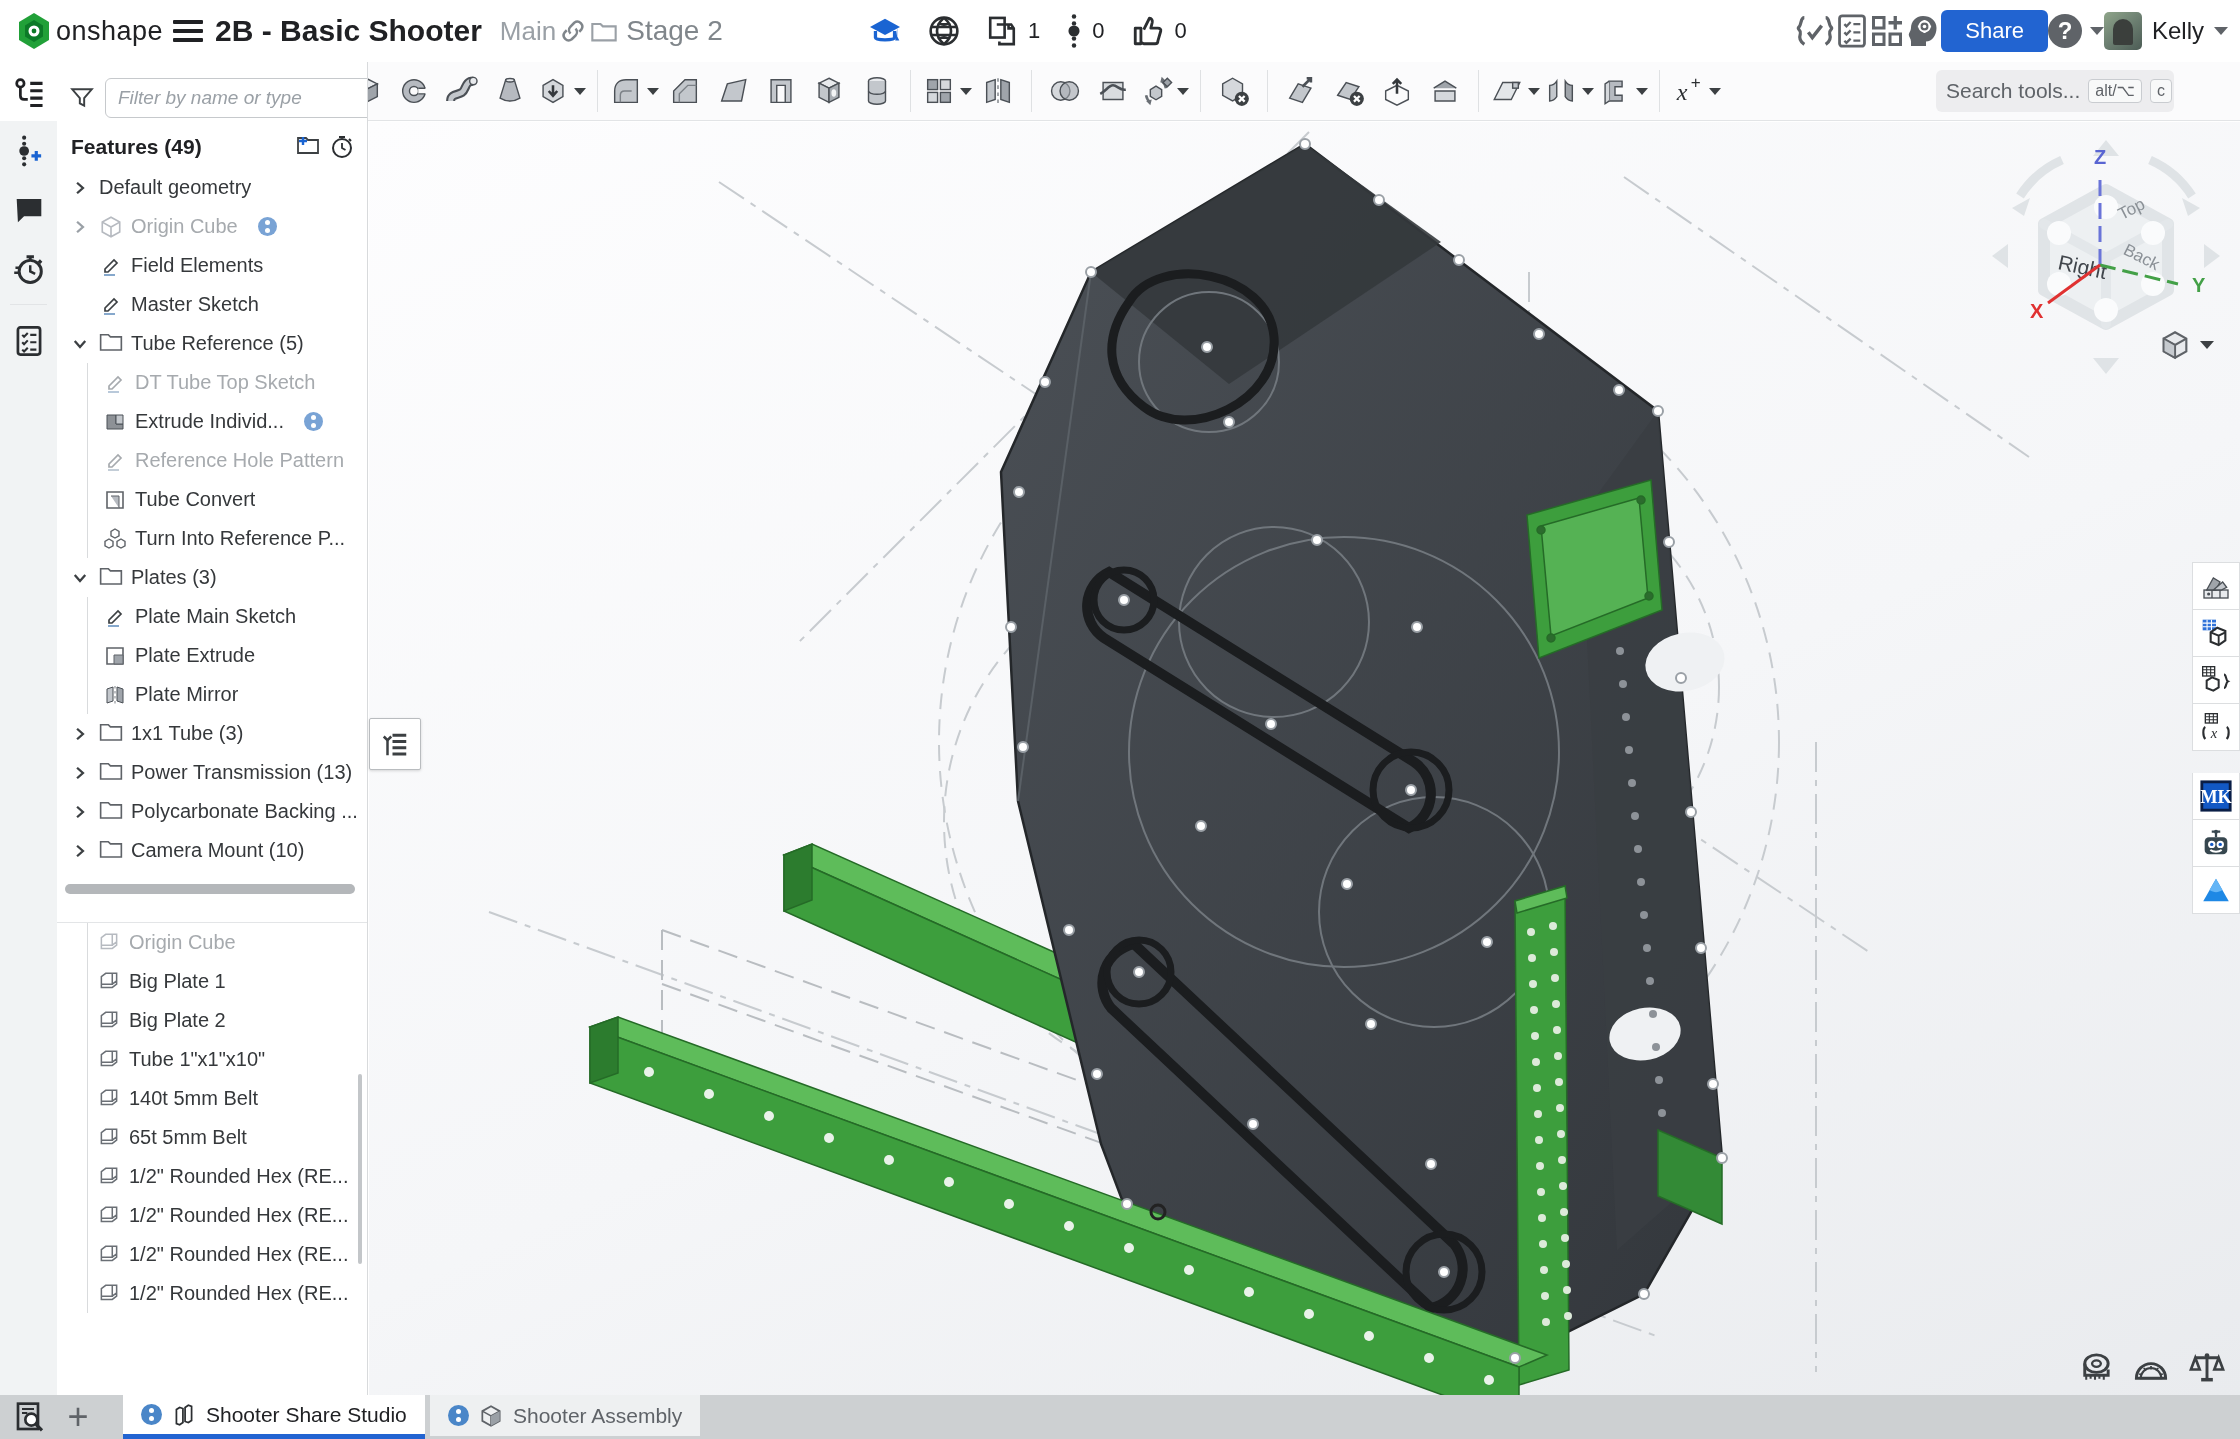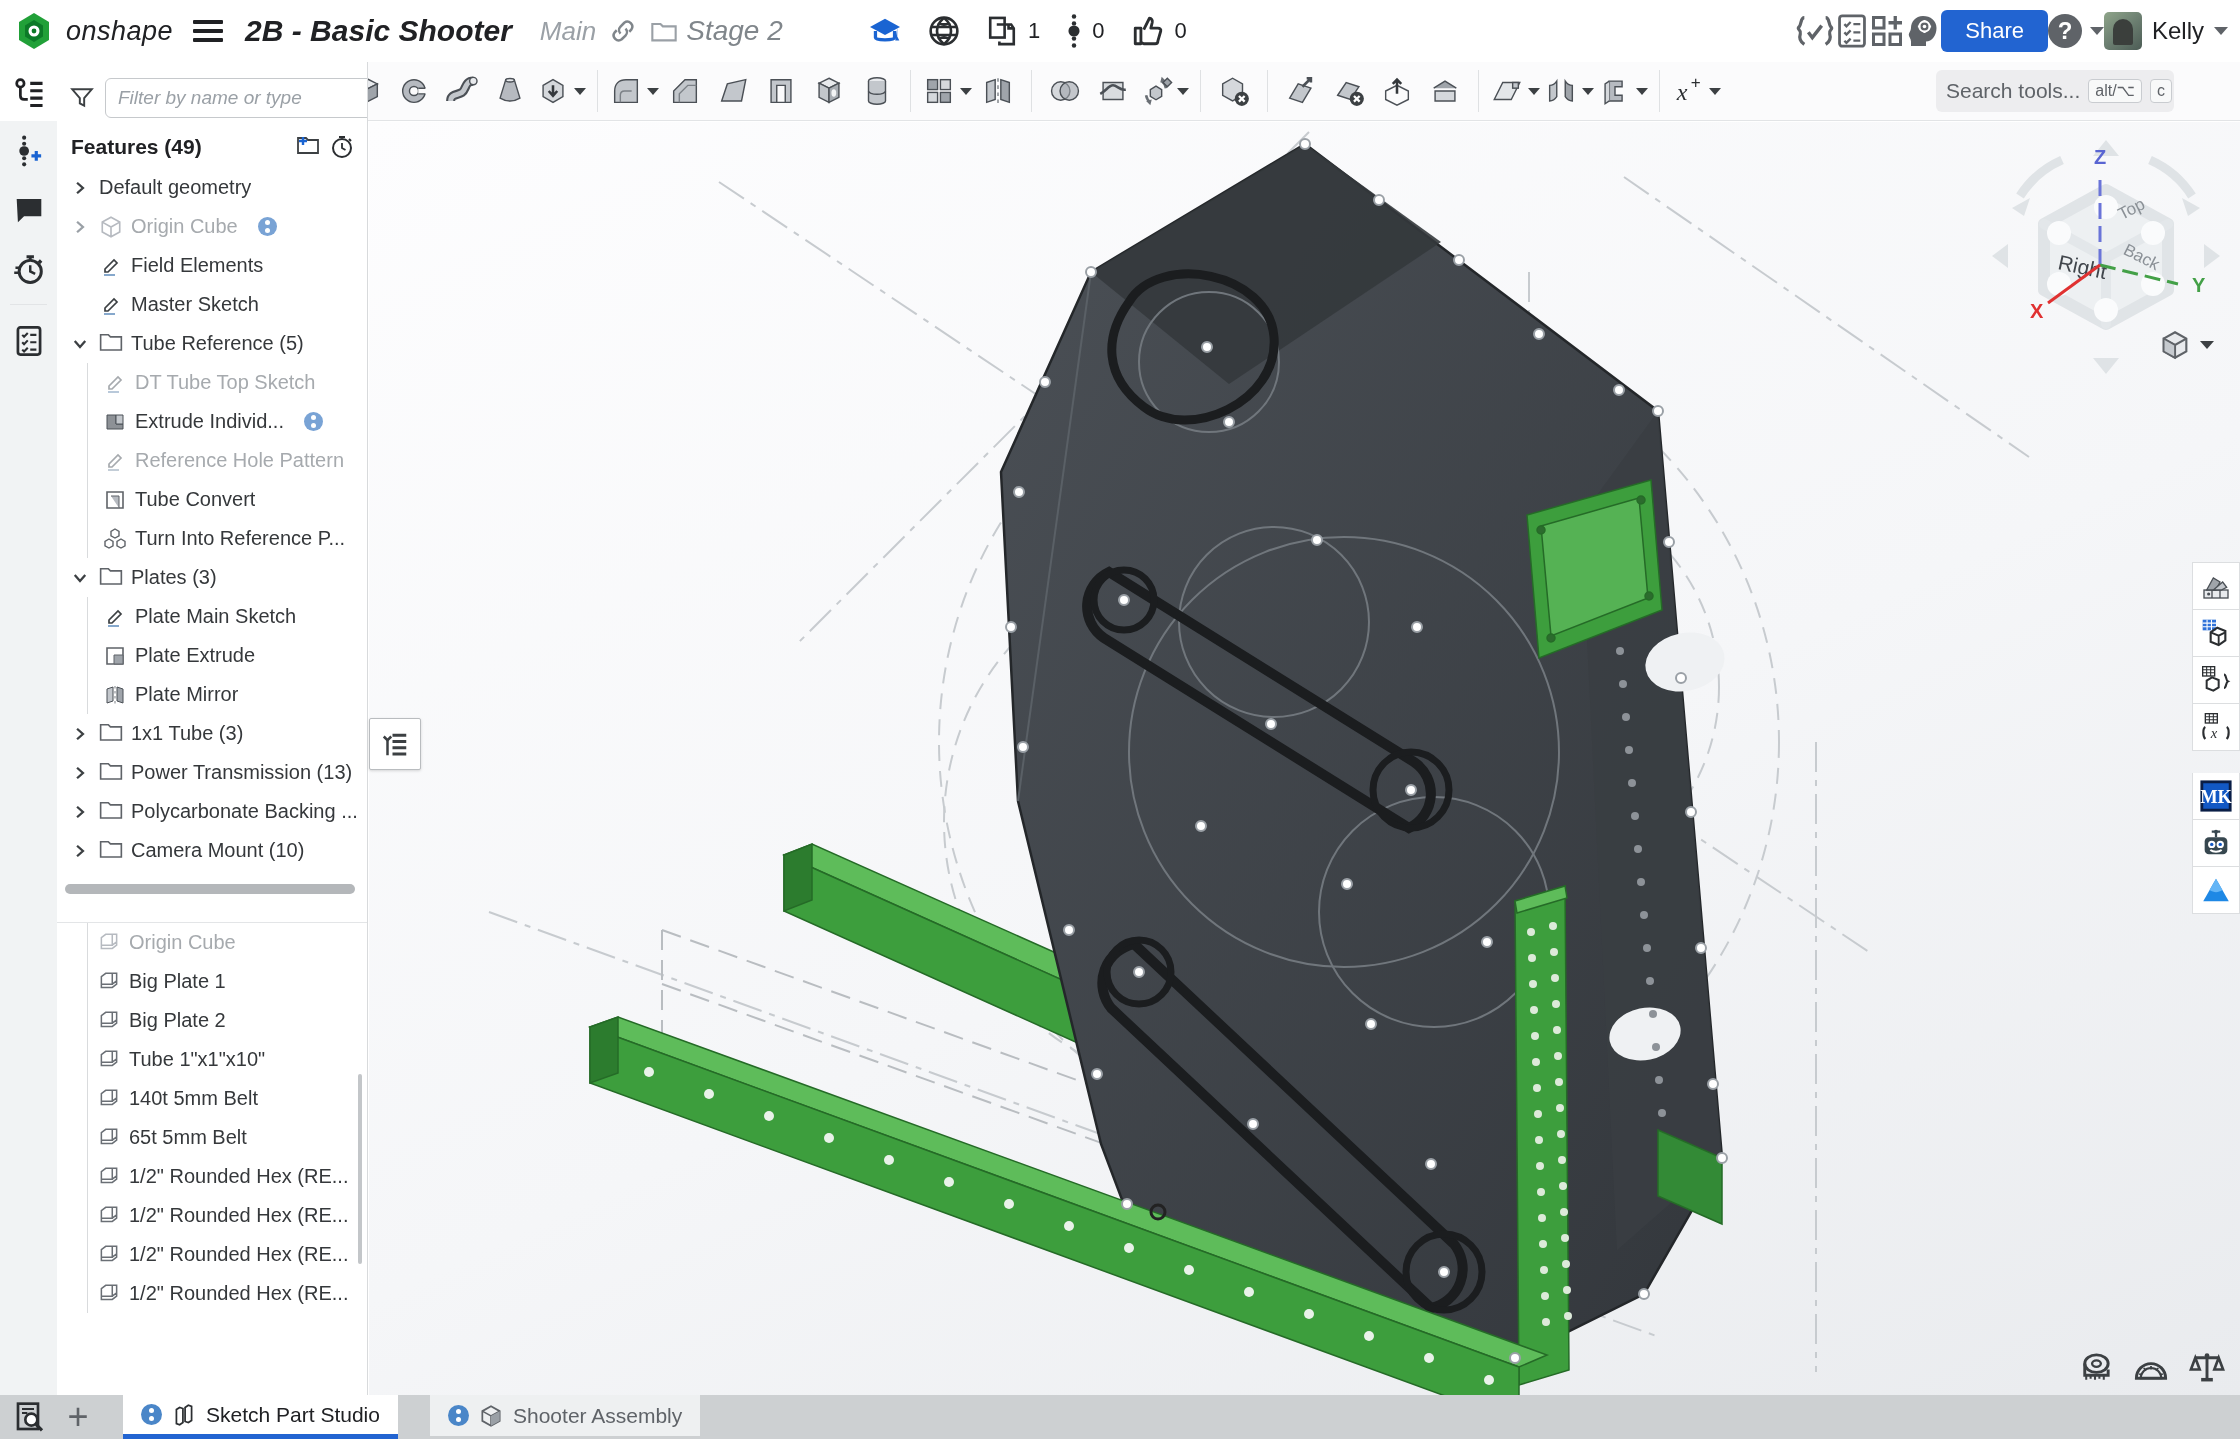--- a/index.html
+++ b/index.html
@@ -3,21 +3,21 @@
 <meta charset="utf-8">
 <style>
   html,body{margin:0;padding:0;background:#fff;}
   .app{position:relative;width:2240px;height:1439px;overflow:hidden;background:#fff;
        font-family:"Liberation Sans",sans-serif;color:#202124;}
   svg{display:block}
   .stk{fill:none;stroke:#2b2e31;stroke-width:2}
 
   
   .hd{position:absolute;top:0;left:0;right:0;height:62px;background:#fff;border-bottom:1px solid #ededef;}
-  .hd-left{position:absolute;left:14px;top:0;height:62px;display:flex;align-items:center;gap:12px;font-style:italic;}
+  .hd-left{position:absolute;left:14px;top:0;height:62px;display:flex;align-items:center;gap:2px;}
   .logo-word{font-size:27px;color:#202124;letter-spacing:.5px}
   .burger{width:30px;height:22px;display:flex;flex-direction:column;justify-content:space-between;margin-left:8px}
   .burger i{height:4px;background:#202124;border-radius:1px}
   .doc-title{font-size:30px;font-weight:bold;margin-left:10px;white-space:nowrap}
   .ws{font-size:26px;color:#9aa0a6;margin-left:16px}
   .loc{font-size:28px;color:#80868b;display:flex;align-items:center;gap:8px}
   .hd-mid{position:absolute;left:868px;top:0;height:62px;display:flex;align-items:center;gap:26px}
   .cnt{font-size:22px;color:#202124;margin-left:-16px}
   .hd-right{position:absolute;right:12px;top:0;height:62px;display:flex;align-items:center;}
   .share-btn{background:#2264d1;color:#fff;font-size:22px;border:none;border-radius:6px;
@@ -1210,21 +1210,21 @@
     </div>
     <div class="bbtn" style="left:56px;width:44px">
       <span class="plus">+</span>
     </div>
     <div class="tab active" style="left:123px">
       <span class="bluedot"></span>
       <svg width="26" height="26" viewBox="0 0 24 24">
           <path d="M5 7l3-2 3 1v13l-3 2-3-1z" fill="none" stroke="#2b2e31" stroke-width="1.6"></path>
           <path d="M13 5l3-2 3 1v13l-3 2-3-1z" fill="none" stroke="#2b2e31" stroke-width="1.6"></path>
         </svg>
-      <span class="tlabel">Sketch Part Studio</span>
+      <span class="tlabel">Shooter Share Studio</span>
     </div>
     <div class="tab idle" style="left:430px">
       <span class="bluedot"></span>
       <svg width="26" height="26" viewBox="0 0 24 24">
           <path d="M12 3l8 4.5v9L12 21l-8-4.5v-9z" fill="none" stroke="#5f6368" stroke-width="1.6"></path>
           <path d="M4 7.5l8 4.5 8-4.5M12 12v9" fill="none" stroke="#5f6368" stroke-width="1.4"></path>
           <path d="M12 12l8-4.5v9L12 21z" fill="#9aa0a6"></path>
         </svg>
       <span class="tlabel">Shooter Assembly</span>
     </div>

